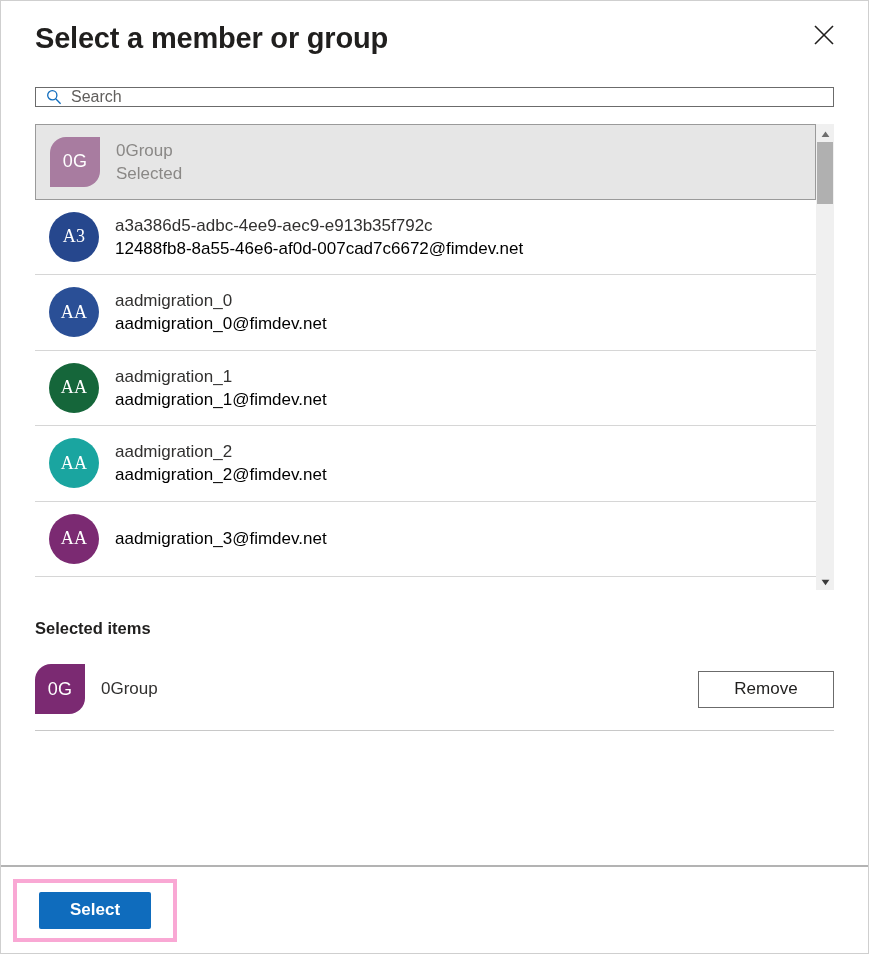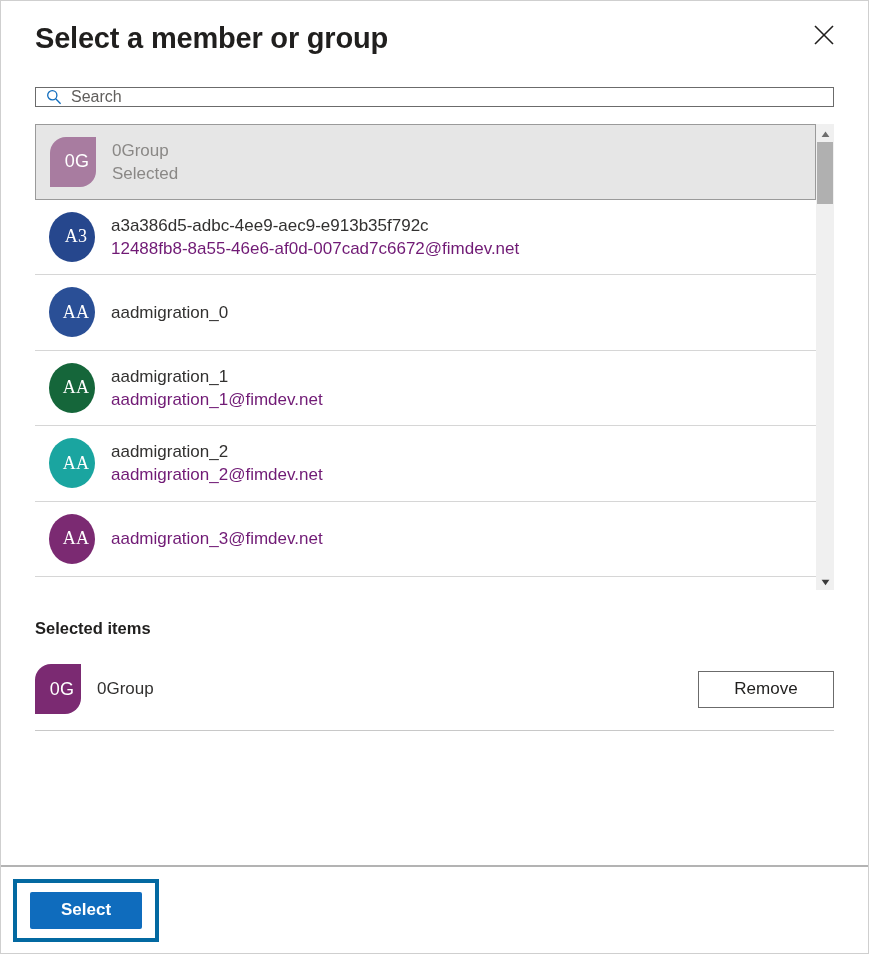--- a/index.html
+++ b/index.html
@@ -119,44 +119,43 @@
     background: #ffffff;
     cursor: pointer;
   }
   .result-row.selected {
     background: #e6e6e6;
     border: 1px solid #9a9a9a;
     border-bottom: 1px solid #9a9a9a;
   }
   .avatar {
     flex: 0 0 auto;
-    width: 38px;
+    width: 50px;
     height: 50px;
     display: flex;
     align-items: center;
     justify-content: center;
     color: #ffffff;
     font-size: 18px;
     font-weight: 400;
     letter-spacing: 0.3px;
     margin-right: 16px;
-    padding-left: 8px;
   }
   .avatar.user { border-radius: 50%; font-family: Liberation Serif, serif; }
   .avatar.group { border-radius: 16px 0 16px 0; }
   .row-text { min-width: 0; }
   .row-primary {
     font-size: 17px;
     color: #323130;
     line-height: 23px;
     white-space: nowrap;
   }
   .row-secondary {
     font-size: 17px;
-    color: #701a75;
+    color: #000000;
     line-height: 23px;
     white-space: nowrap;
   }
   .result-row.selected .row-primary,
   .result-row.selected .row-secondary { color: #8a8886; }
 
   
   .scrollbar {
     flex: 0 0 auto;
     width: 18px;
@@ -229,22 +228,22 @@
     flex: 0 0 auto;
     border-top: 2px solid #b3b3b3;
     height: 88px;
     display: flex;
     align-items: center;
     padding: 0 34px;
     box-sizing: border-box;
     background: #ffffff;
   }
   .select-highlight {
-    border: 4px solid #0369a1;
-    padding: 9px 13px;
+    border: 4px solid #f9a8d4;
+    padding: 9px 22px;
     display: inline-block;
     background: #ffffff;
     margin-left: -22px;
   }
   .select-button {
     display: block;
     background: #0f6cbd;
     color: #ffffff;
     border: none;
     font-family: "Liberation Sans", sans-serif;
@@ -299,20 +298,21 @@
             <div class="avatar user" style="background: rgb(38, 71, 141);">A3</div>
             <div class="row-text">
               <div class="row-primary">a3a386d5-adbc-4ee9-aec9-e913b35f792c</div>
               <div class="row-secondary">12488fb8-8a55-46e6-af0d-007cad7c6672@fimdev.net</div>
             </div>
           </div>
           <div class="result-row">
             <div class="avatar user" style="background: rgb(42, 79, 150);">AA</div>
             <div class="row-text">
               <div class="row-primary">aadmigration_0</div>
+              <div class="row-secondary">aadmigration_0@fimdev.net</div>
             </div>
           </div>
           <div class="result-row">
             <div class="avatar user" style="background: rgb(21, 102, 58);">AA</div>
             <div class="row-text">
               <div class="row-primary">aadmigration_1</div>
               <div class="row-secondary">aadmigration_1@fimdev.net</div>
             </div>
           </div>
           <div class="result-row">

